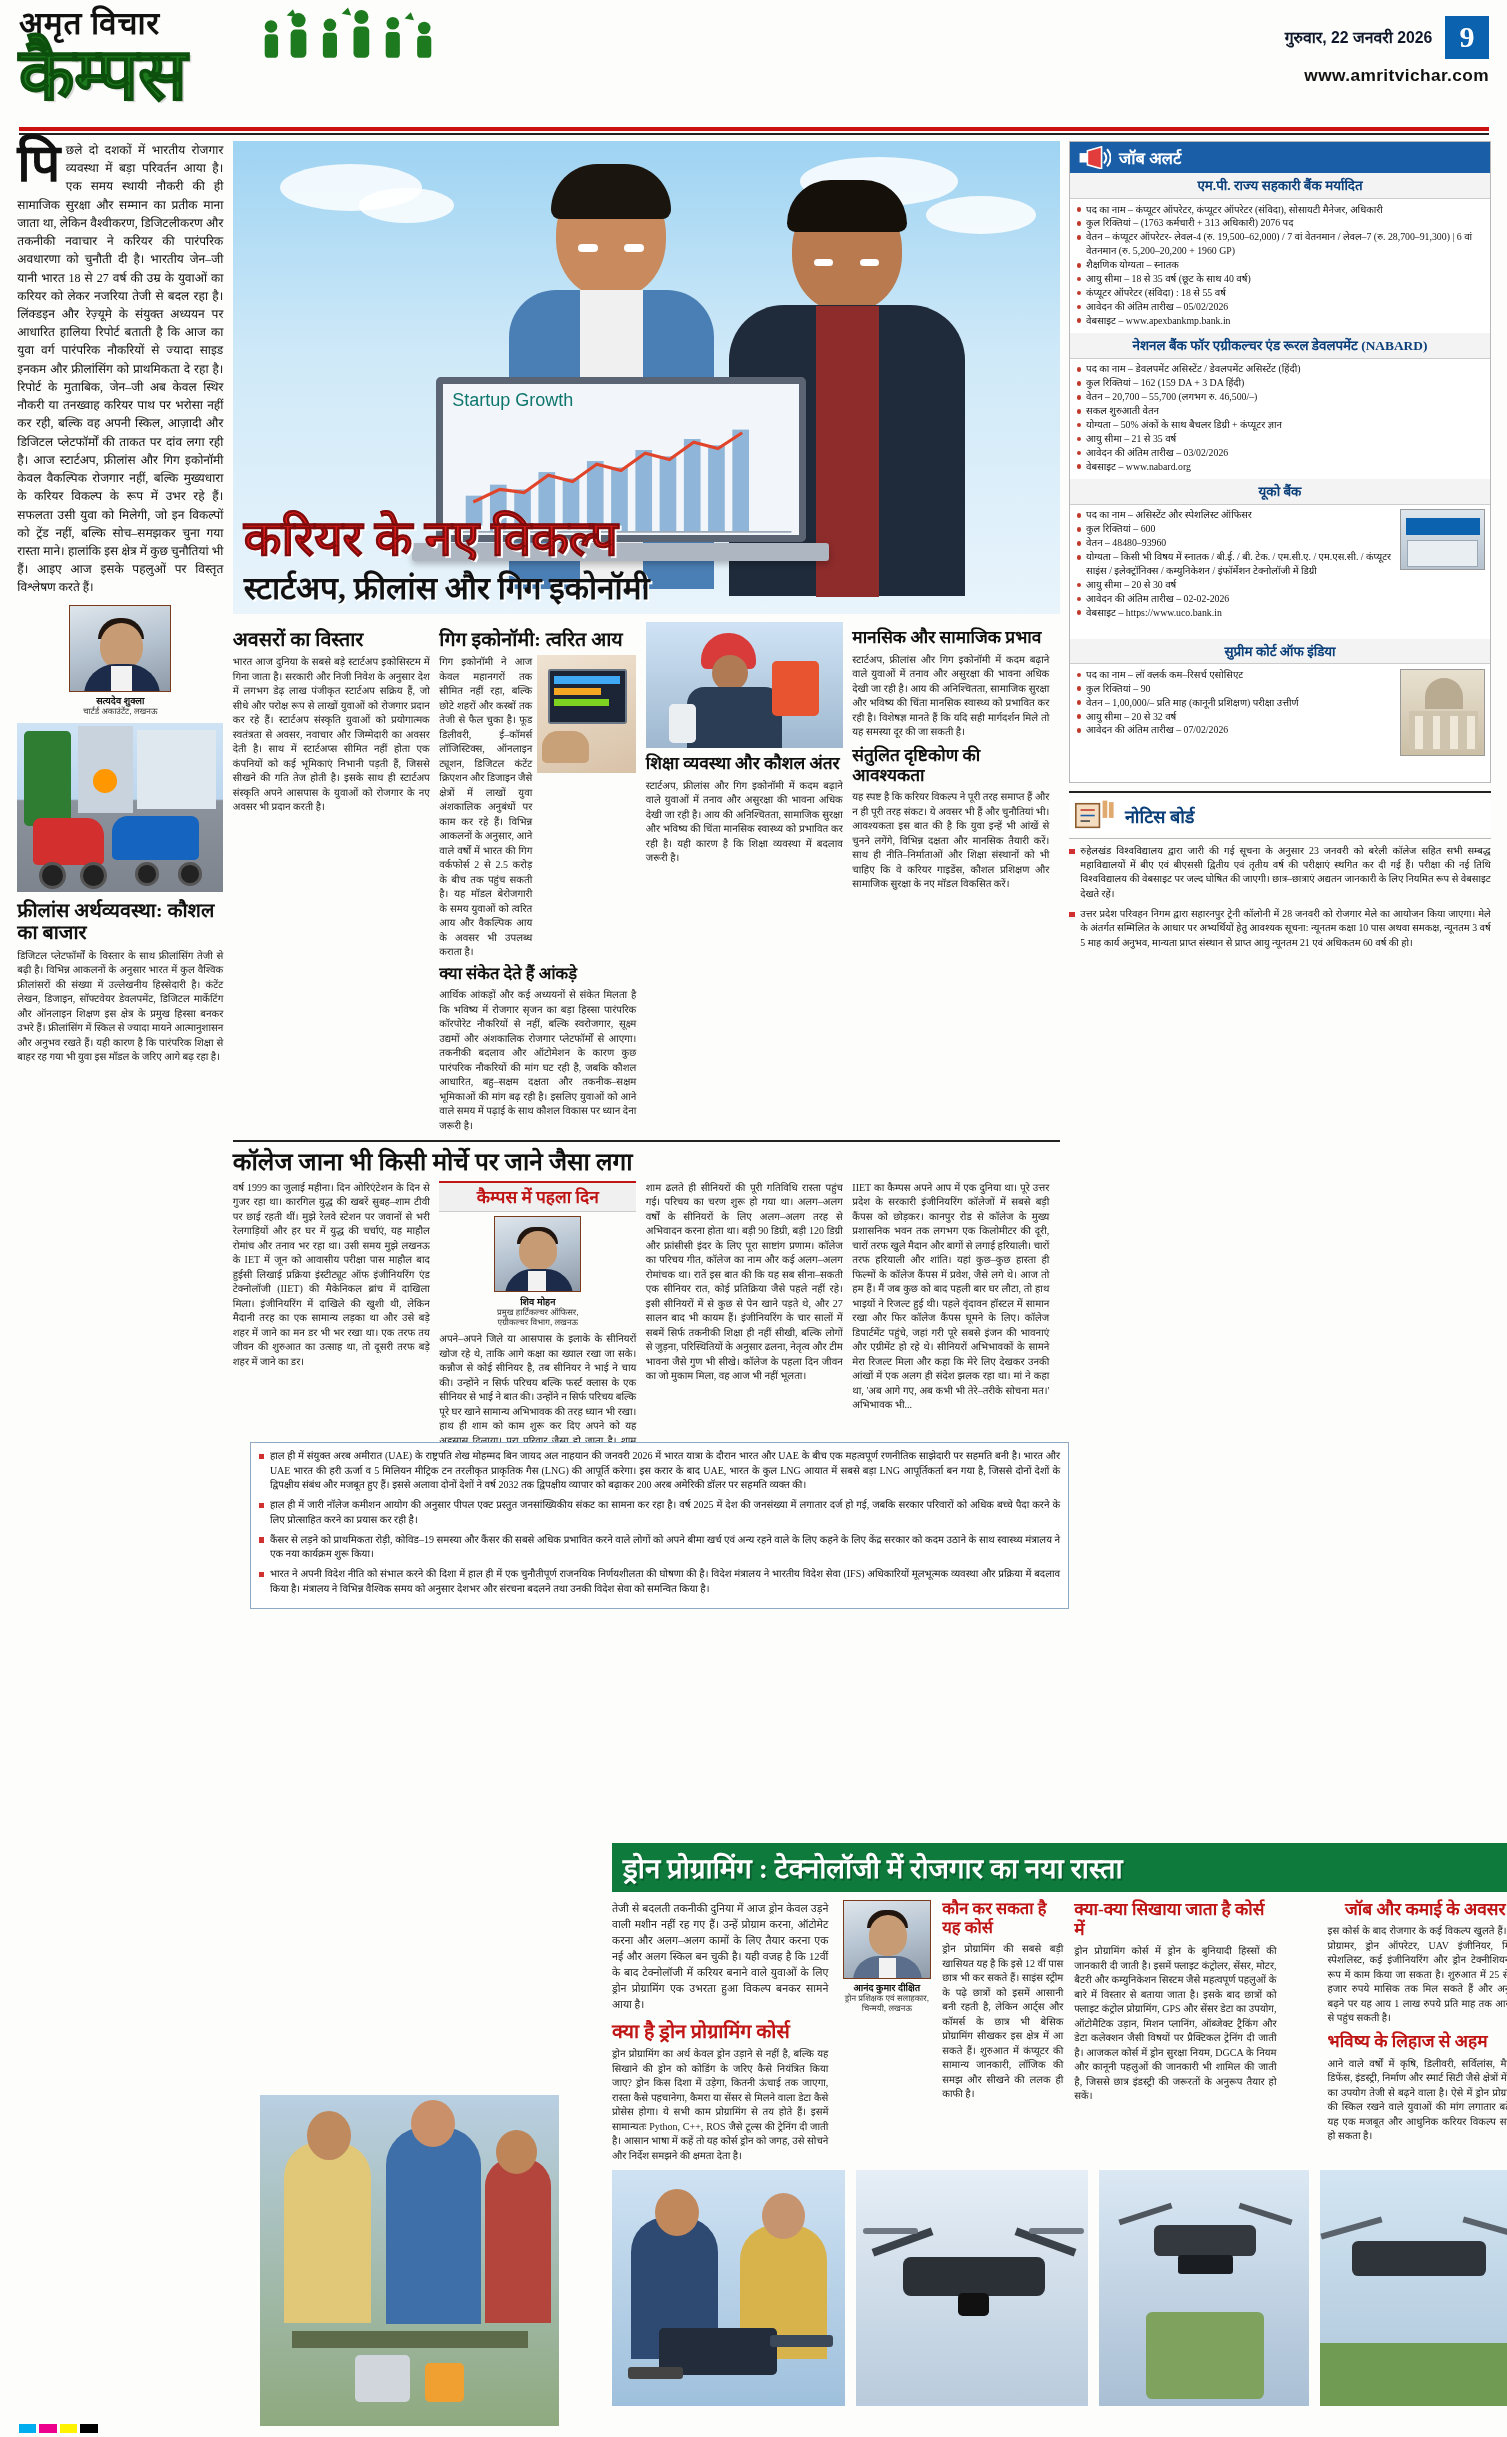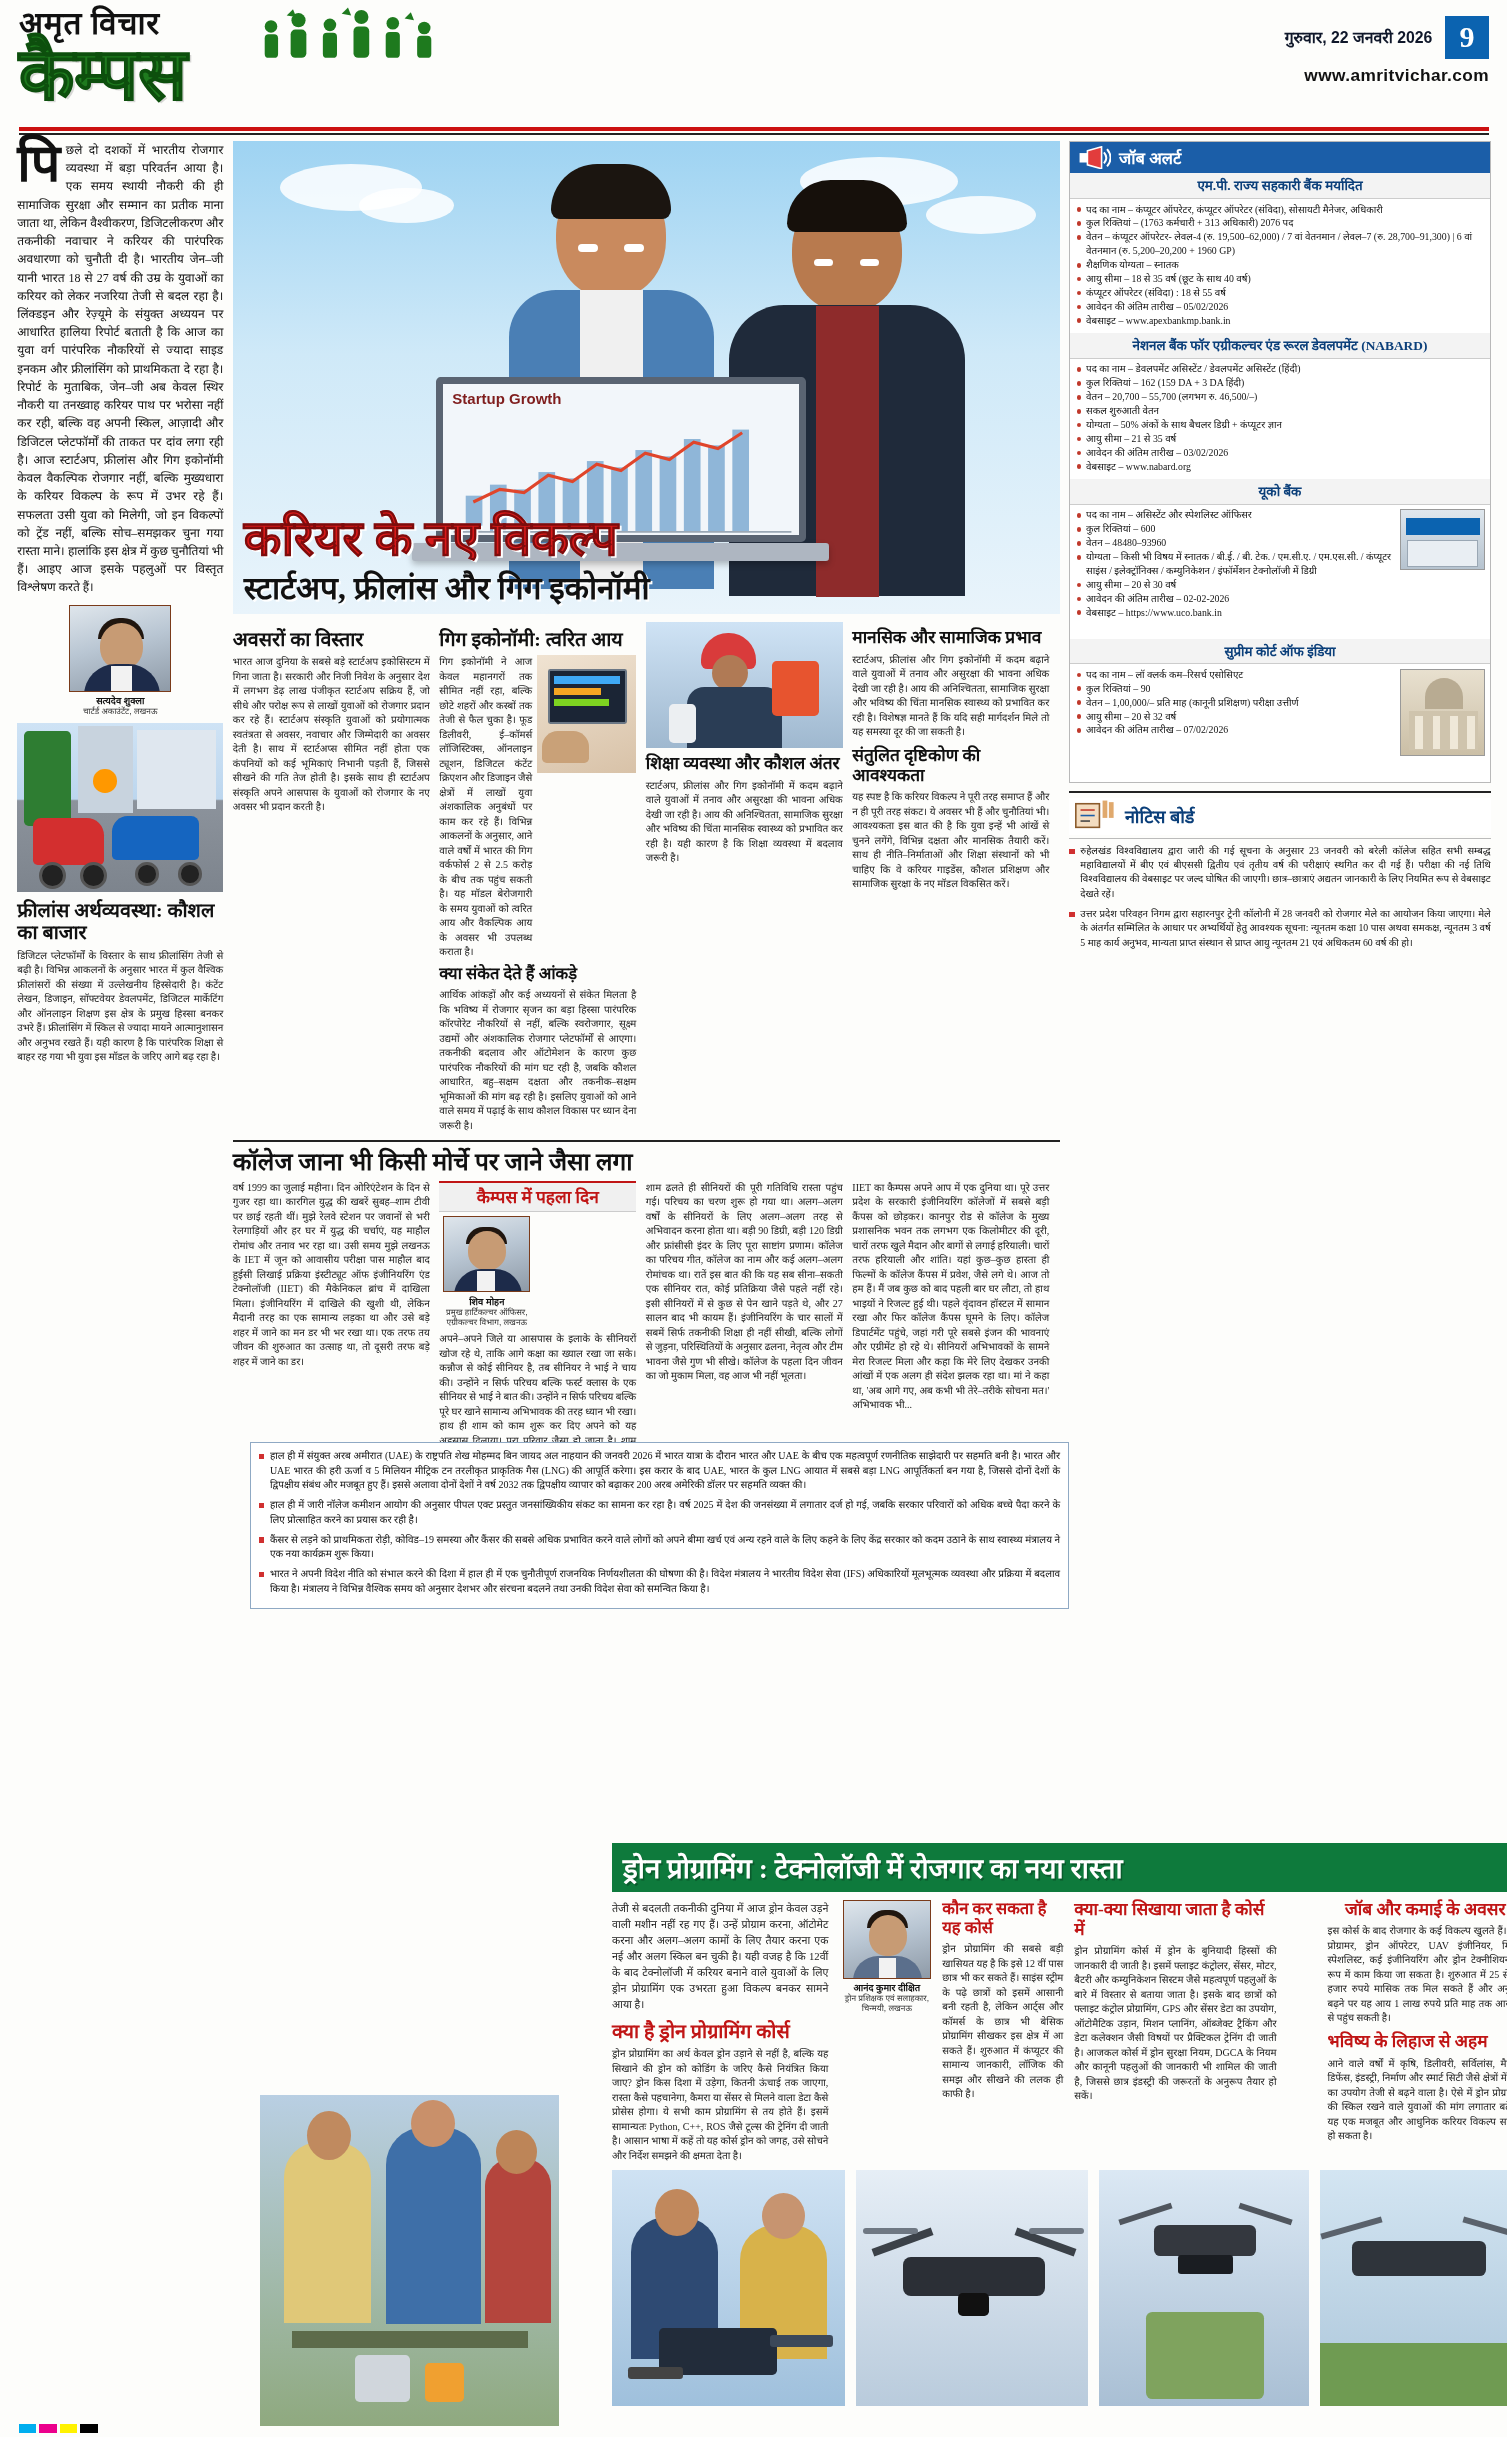--- a/index.html
+++ b/index.html
@@ -94,21 +94,21 @@
     position:absolute; left:203px; top:236px; width:410px; height:197px;
   }
   .laptop-screen {
     width:370px; height:165px; background:#f2f6fa; border:7.9px solid #5a6472;
     border-radius:4.7px; position:relative; overflow:hidden;
   }
   .laptop-base {
     width:417px; height:17.3px; background:#aeb6c1; border-radius:3.2px; margin-left:-23.6px; margin-top:1.6px;
     box-shadow:0 3.2px 6.3px rgba(0,0,0,.25);
   }
-  .chart-title { font-size:15px; font-weight:bold; color:#7f1d1d; padding:6.3px 0 0 9.5px;}
+  .chart-title { font-size:18px; font-weight:normal; color:#0f766e; padding:6.3px 0 0 9.5px;}
   .spark { position:absolute; left:0; bottom:0; width:100%; height:118px; }
   .hero-title-band { position:absolute; left:0; bottom:0; width:100%; padding:0 0 6.3px 0; }
   .hero-title {
     font-family:"Liberation Serif", serif;
     font-size:49px; font-weight:bold; color:#d81a1a;
     -webkit-text-stroke:0.8px #7e0c0c;
     text-shadow:2.4px 2.4px 0 #ffffff;
     line-height:1.05; padding-left:11px;
   }
   .hero-sub {
@@ -351,21 +351,21 @@
       <div class="divider-h"></div>
 
       <div>
         <div class="headline-big">कॉलेज जाना भी किसी मोर्चे पर जाने जैसा लगा</div>
         <div style="display:flex;gap:9.5px;">
           <div style="width:197px;">
             <div class="txt small">वर्ष 1999 का जुलाई महीना। दिन ओरिएंटेशन के दिन से गुजर रहा था। कारगिल युद्ध की खबरें सुबह–शाम टीवी पर छाई रहती थीं। मुझे रेलवे स्टेशन पर जवानों से भरी रेलगाड़ियों और हर घर में युद्ध की चर्चाएं, यह माहौल रोमांच और तनाव भर रहा था। उसी समय मुझे लखनऊ के IET में जून को आवासीय परीक्षा पास माहौल बाद हुईसी लिखाई प्रक्रिया इंस्टीट्यूट ऑफ इंजीनियरिंग एंड टेक्नोलॉजी (IIET) की मैकेनिकल ब्रांच में दाखिला मिला। इंजीनियरिंग में दाखिले की खुशी थी, लेकिन मैदानी तरह का एक सामान्य लड़का था और उसे बड़े शहर में जाने का मन डर भी भर रखा था। एक तरफ तय जीवन की शुरुआत का उत्साह था, तो दूसरी तरफ बड़े शहर में जाने का डर।</div>
           </div>
           <div style="width:197px;">
             <div style="background:#f0f0f0;border-top:2.4px solid #c01515;border-bottom:0.8px solid #ccc;padding:2.4px 4.7px;text-align:center;font-family:'Liberation Serif',serif;font-weight:bold;font-size:17.3px;color:#c01515;">कैम्पस में पहला दिन</div>
-            <div style="display:flex;margin:4.7px 0;">
+            <div style="display:flex;justify-content:center;margin:4.7px 0;">
               <div style="width:95px;text-align:center;">
                 <div class="author-photo" style="width:87px;height:76px;">
                   <div class="hair" style="left:22px;top:9.5px;width:41px;height:17.3px;"></div>
                   <div class="face" style="left:23.6px;top:14px;width:38px;height:39px;"></div>
                   <div class="body" style="left:9.5px;top:52px;width:68px;height:27px;"></div>
                   <div class="shirt" style="left:33px;top:54px;width:17.3px;height:23.6px;"></div>
                 </div>
                 <div class="author-name">शिव मोहन</div>
                 <div class="author-desig">प्रमुख हार्टिकल्चर ऑफिसर, एग्रीकल्चर विभाग, लखनऊ</div>
               </div>

